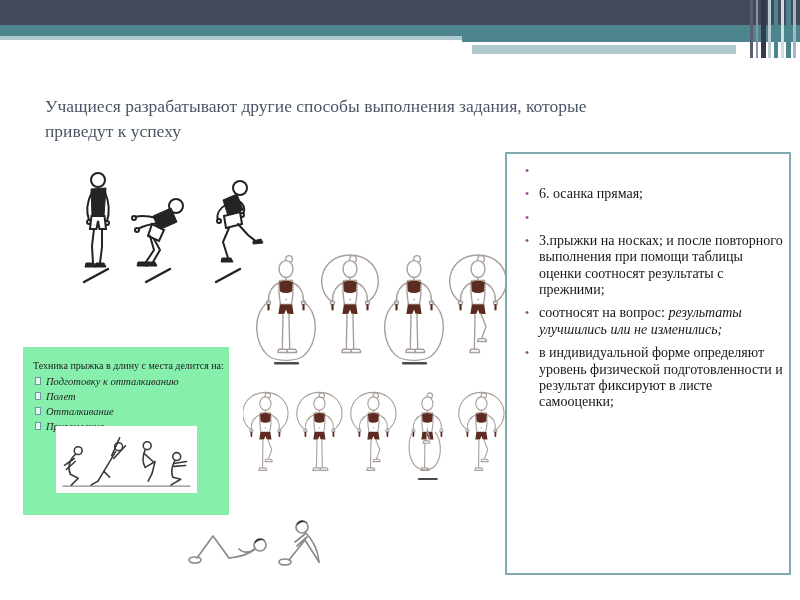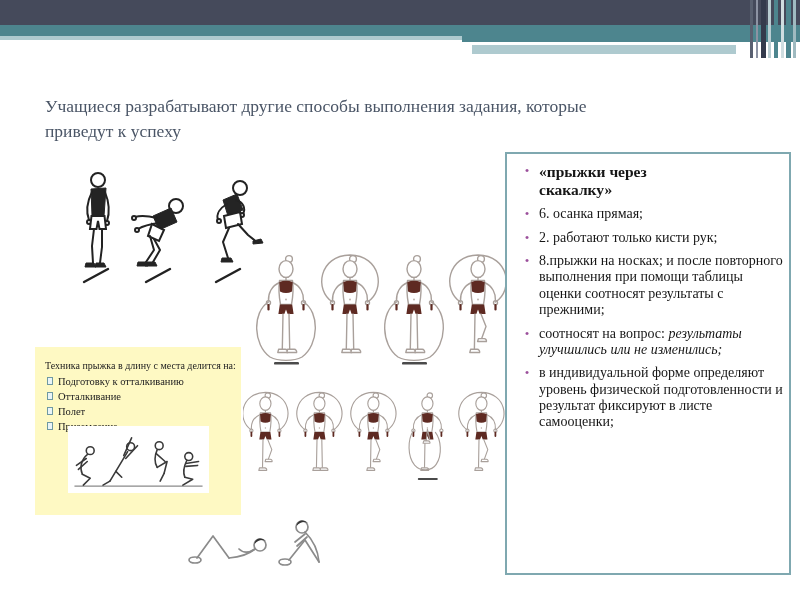--- a/index.html
+++ b/index.html
@@ -23,23 +23,23 @@
   
   .panel{position:absolute;left:505px;top:152px;width:286px;height:423px;background:#fff;
          border:2px solid #7fa8b0;box-sizing:border-box;padding:9px 6px 8px 8px;}
   .panel ul{list-style:none;margin:0;padding:0;}
   .panel li{display:flex;margin-bottom:7px;font-size:14px;line-height:1.17;color:#161616;}
   .panel .blt{color:#9b4f9b;flex:0 0 24px;text-align:center;font-size:13px;line-height:1.25;}
   .panel li.b .txt{font-weight:bold;font-size:15.5px;max-width:160px;}
   .panel .i{font-style:italic;margin-top:19px;}
 
   
-  .tech{position:absolute;left:23px;top:347px;width:206px;height:168px;background:#fef9c3;margin-left:12px;}
+  .tech{position:absolute;left:23px;top:347px;width:206px;height:168px;background:#86efac;}
   .tech .t{margin:13px 0 0 10px;font-size:10px;color:#222;}
-  .tech ul{list-style:none;margin:5px 0 0 10px;padding:0;}
+  .tech ul{list-style:none;margin:5px 0 0 10px;padding:0;font-style:italic;}
   .tech li{display:flex;align-items:flex-start;margin-top:4px;font-size:10.5px;color:#222;}
   .sq{width:4px;height:6px;border:1px solid #6f99a2;background:#eaf4f7;
       margin:1px 5px 0 2px;flex:0 0 auto;}
   .jumpseq{position:absolute;left:33px;top:79px;width:141px;height:67px;background:#ffffff;}
 
   
   .fig{position:absolute;}
   .fig-prep{left:50px;top:166px;}
   .fig-rope1{left:256px;top:248px;}
   .fig-rope2{left:243px;top:384px;}
@@ -238,25 +238,25 @@
 
   <div class="tech">
     <div class="t">Техника прыжка в длину с места делится на:</div>
     <ul>
       <li>
         <span class="sq"></span>
         <span>Подготовку  к отталкиванию</span>
       </li>
       <li>
         <span class="sq"></span>
+        <span>Полет</span>
+      </li>
+      <li>
+        <span class="sq"></span>
         <span>Отталкивание</span>
-      </li>
-      <li>
-        <span class="sq"></span>
-        <span>Полет</span>
       </li>
       <li>
         <span class="sq"></span>
         <span>Приземление</span>
       </li>
     </ul>
 
     <div class="jumpseq">
       <svg width="141" height="67" viewBox="0 0 142 68">
         <path d="M6,61 L136,61" stroke="#8a8a8a" stroke-width="1.2" fill="none"></path>
@@ -286,33 +286,31 @@
         <path class="mj" d="M119,41 L131,40"></path>
         <path class="mj" d="M118,52 L126,54 L116,60"></path>
       </svg>
     </div>
   </div>
 
   <div class="panel">
     <ul>
       <li class="b">
         <span class="blt">•</span>
-        <span class="txt">«прыжки через скакалку»</span>
       </li>
       <li>
         <span class="blt">•</span>
         <span class="txt">6. осанка прямая;</span>
       </li>
       <li>
         <span class="blt">•</span>
-        <span class="txt">2. работают  только кисти рук;</span>
-      </li>
-      <li>
-        <span class="blt">•</span>
-        <span class="txt">8.прыжки на носках;  и после  повторного выполнения  при помощи таблицы оценки соотносят  результаты с прежними;</span>
+      </li>
+      <li>
+        <span class="blt">•</span>
+        <span class="txt">3.прыжки на носках;  и после  повторного выполнения  при помощи таблицы оценки соотносят  результаты с прежними;</span>
       </li>
       <li>
         <span class="blt">•</span>
         <span class="txt"><span>соотносят на вопрос: </span><span class="i">результаты улучшились или не  изменились;</span></span>
       </li>
       <li>
         <span class="blt">•</span>
         <span class="txt">в индивидуальной форме определяют уровень физической подготовленности и результат фиксируют в листе самооценки;</span>
       </li>
     </ul>

